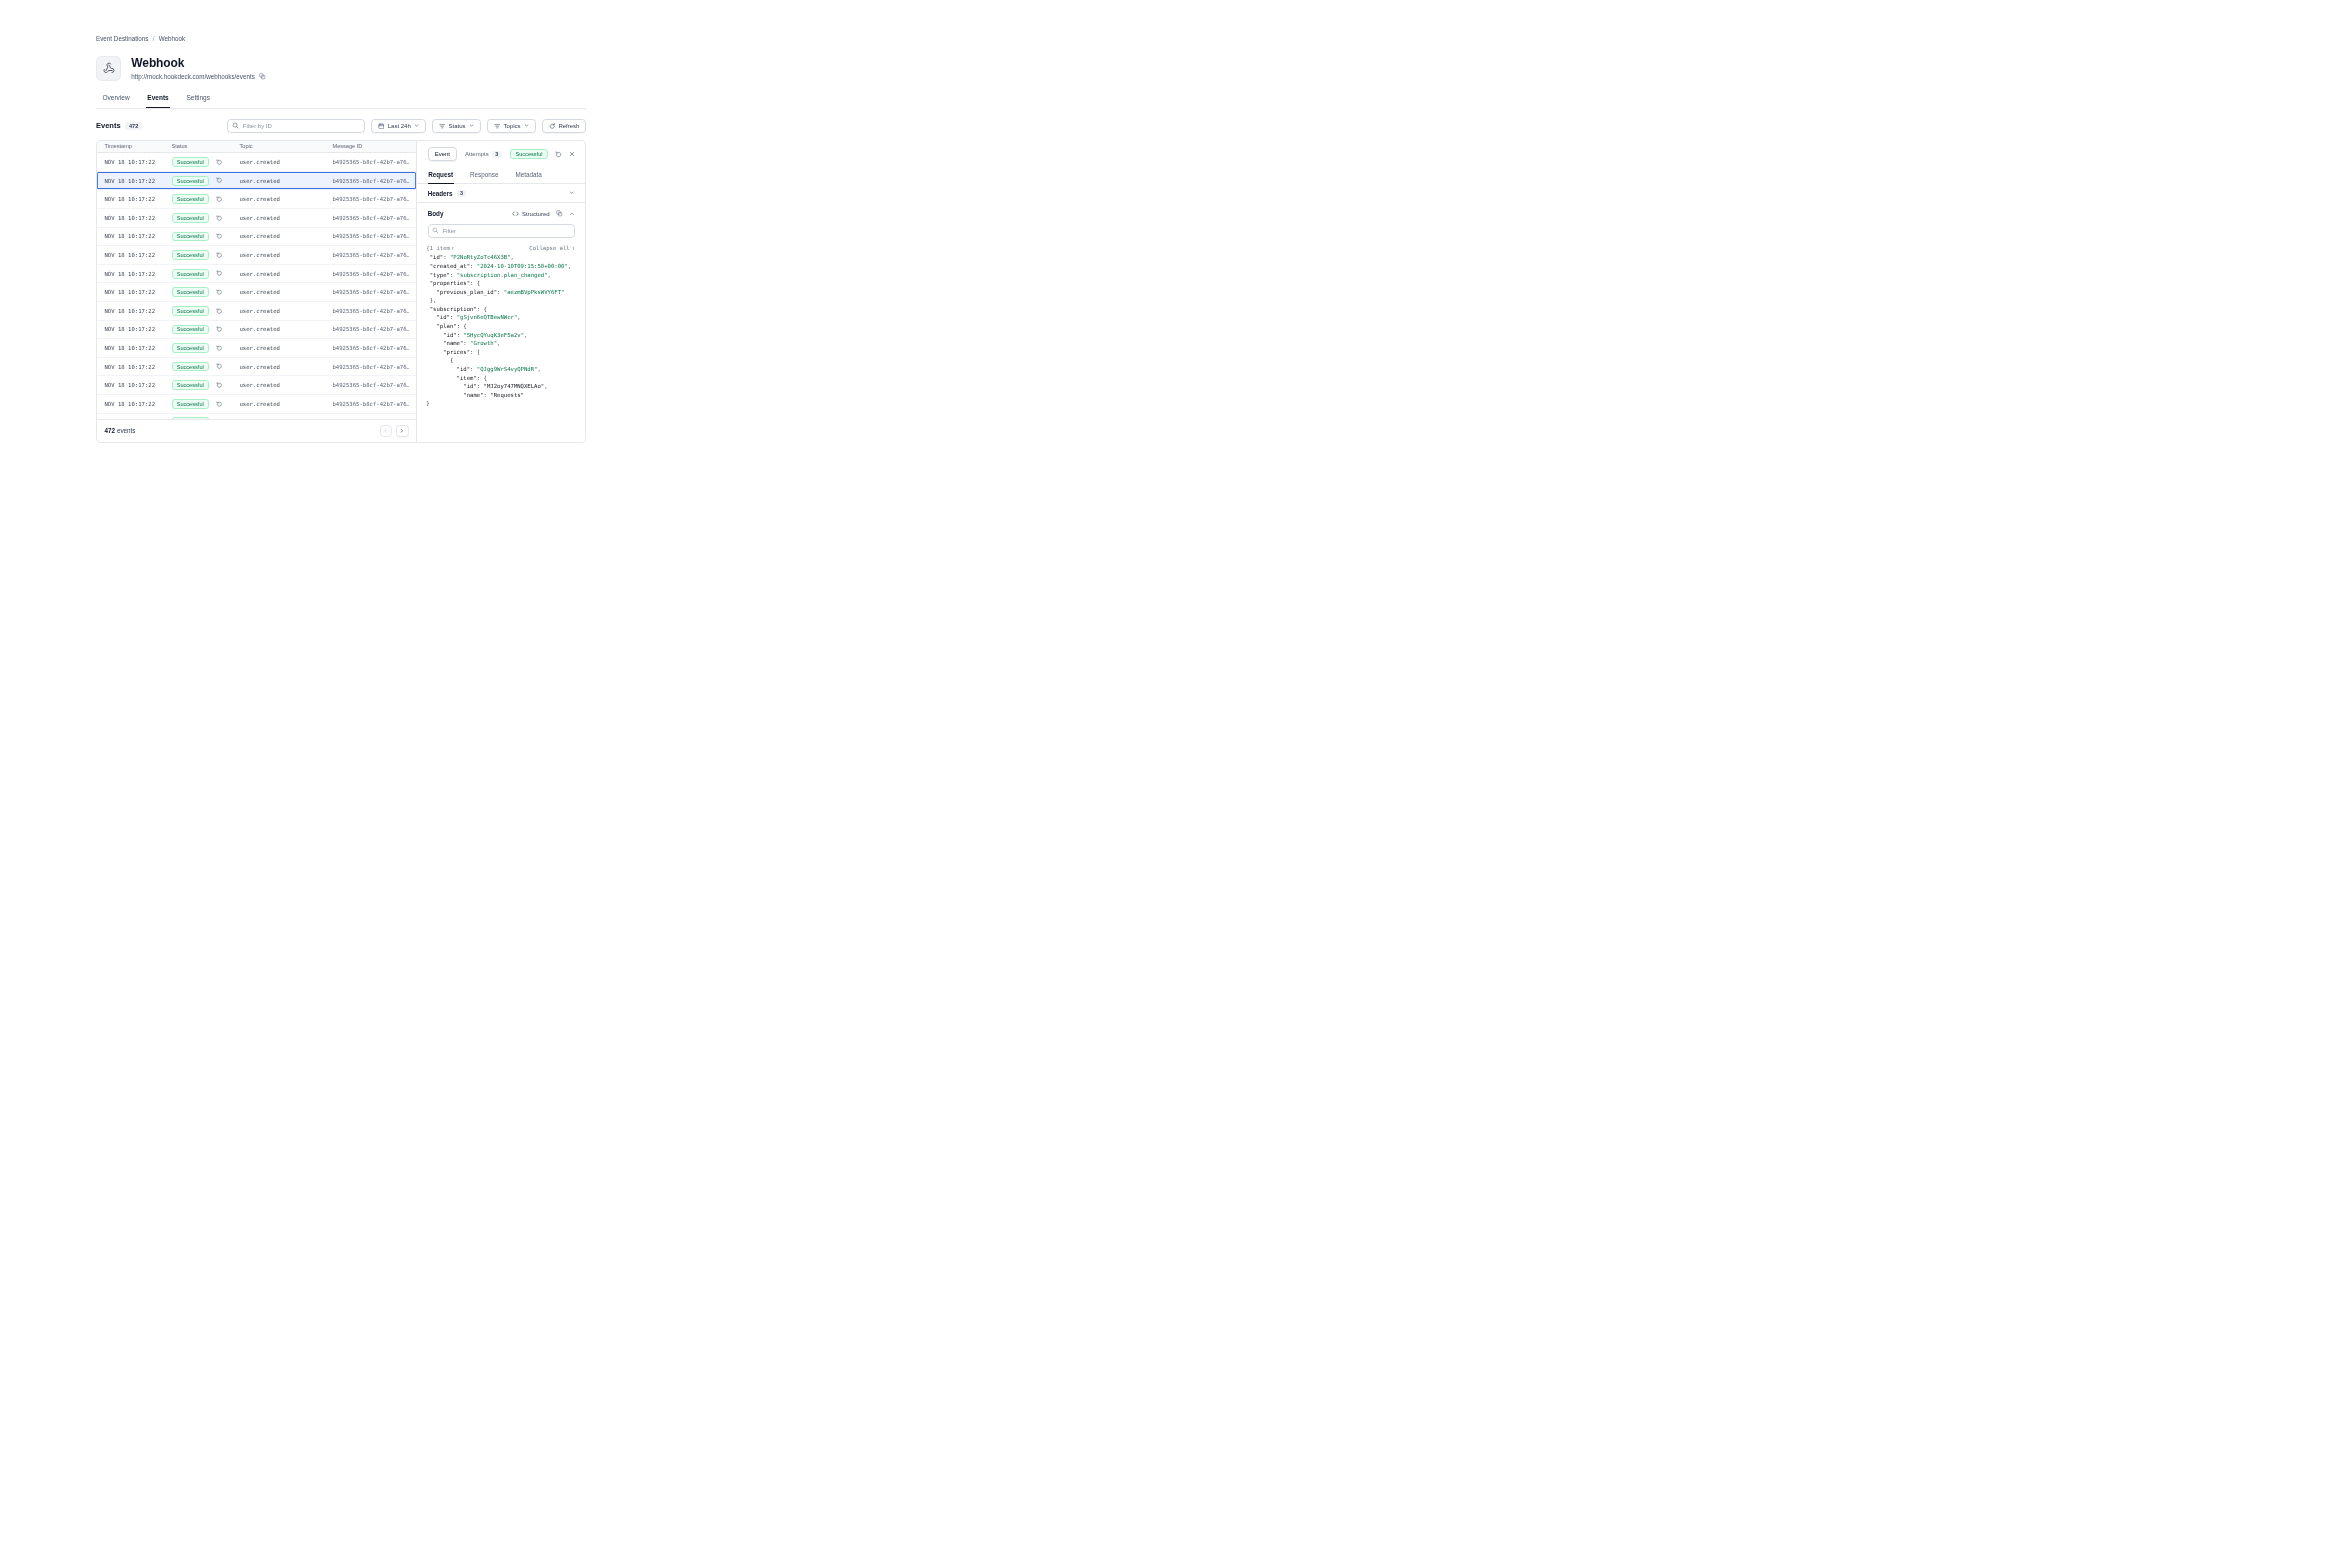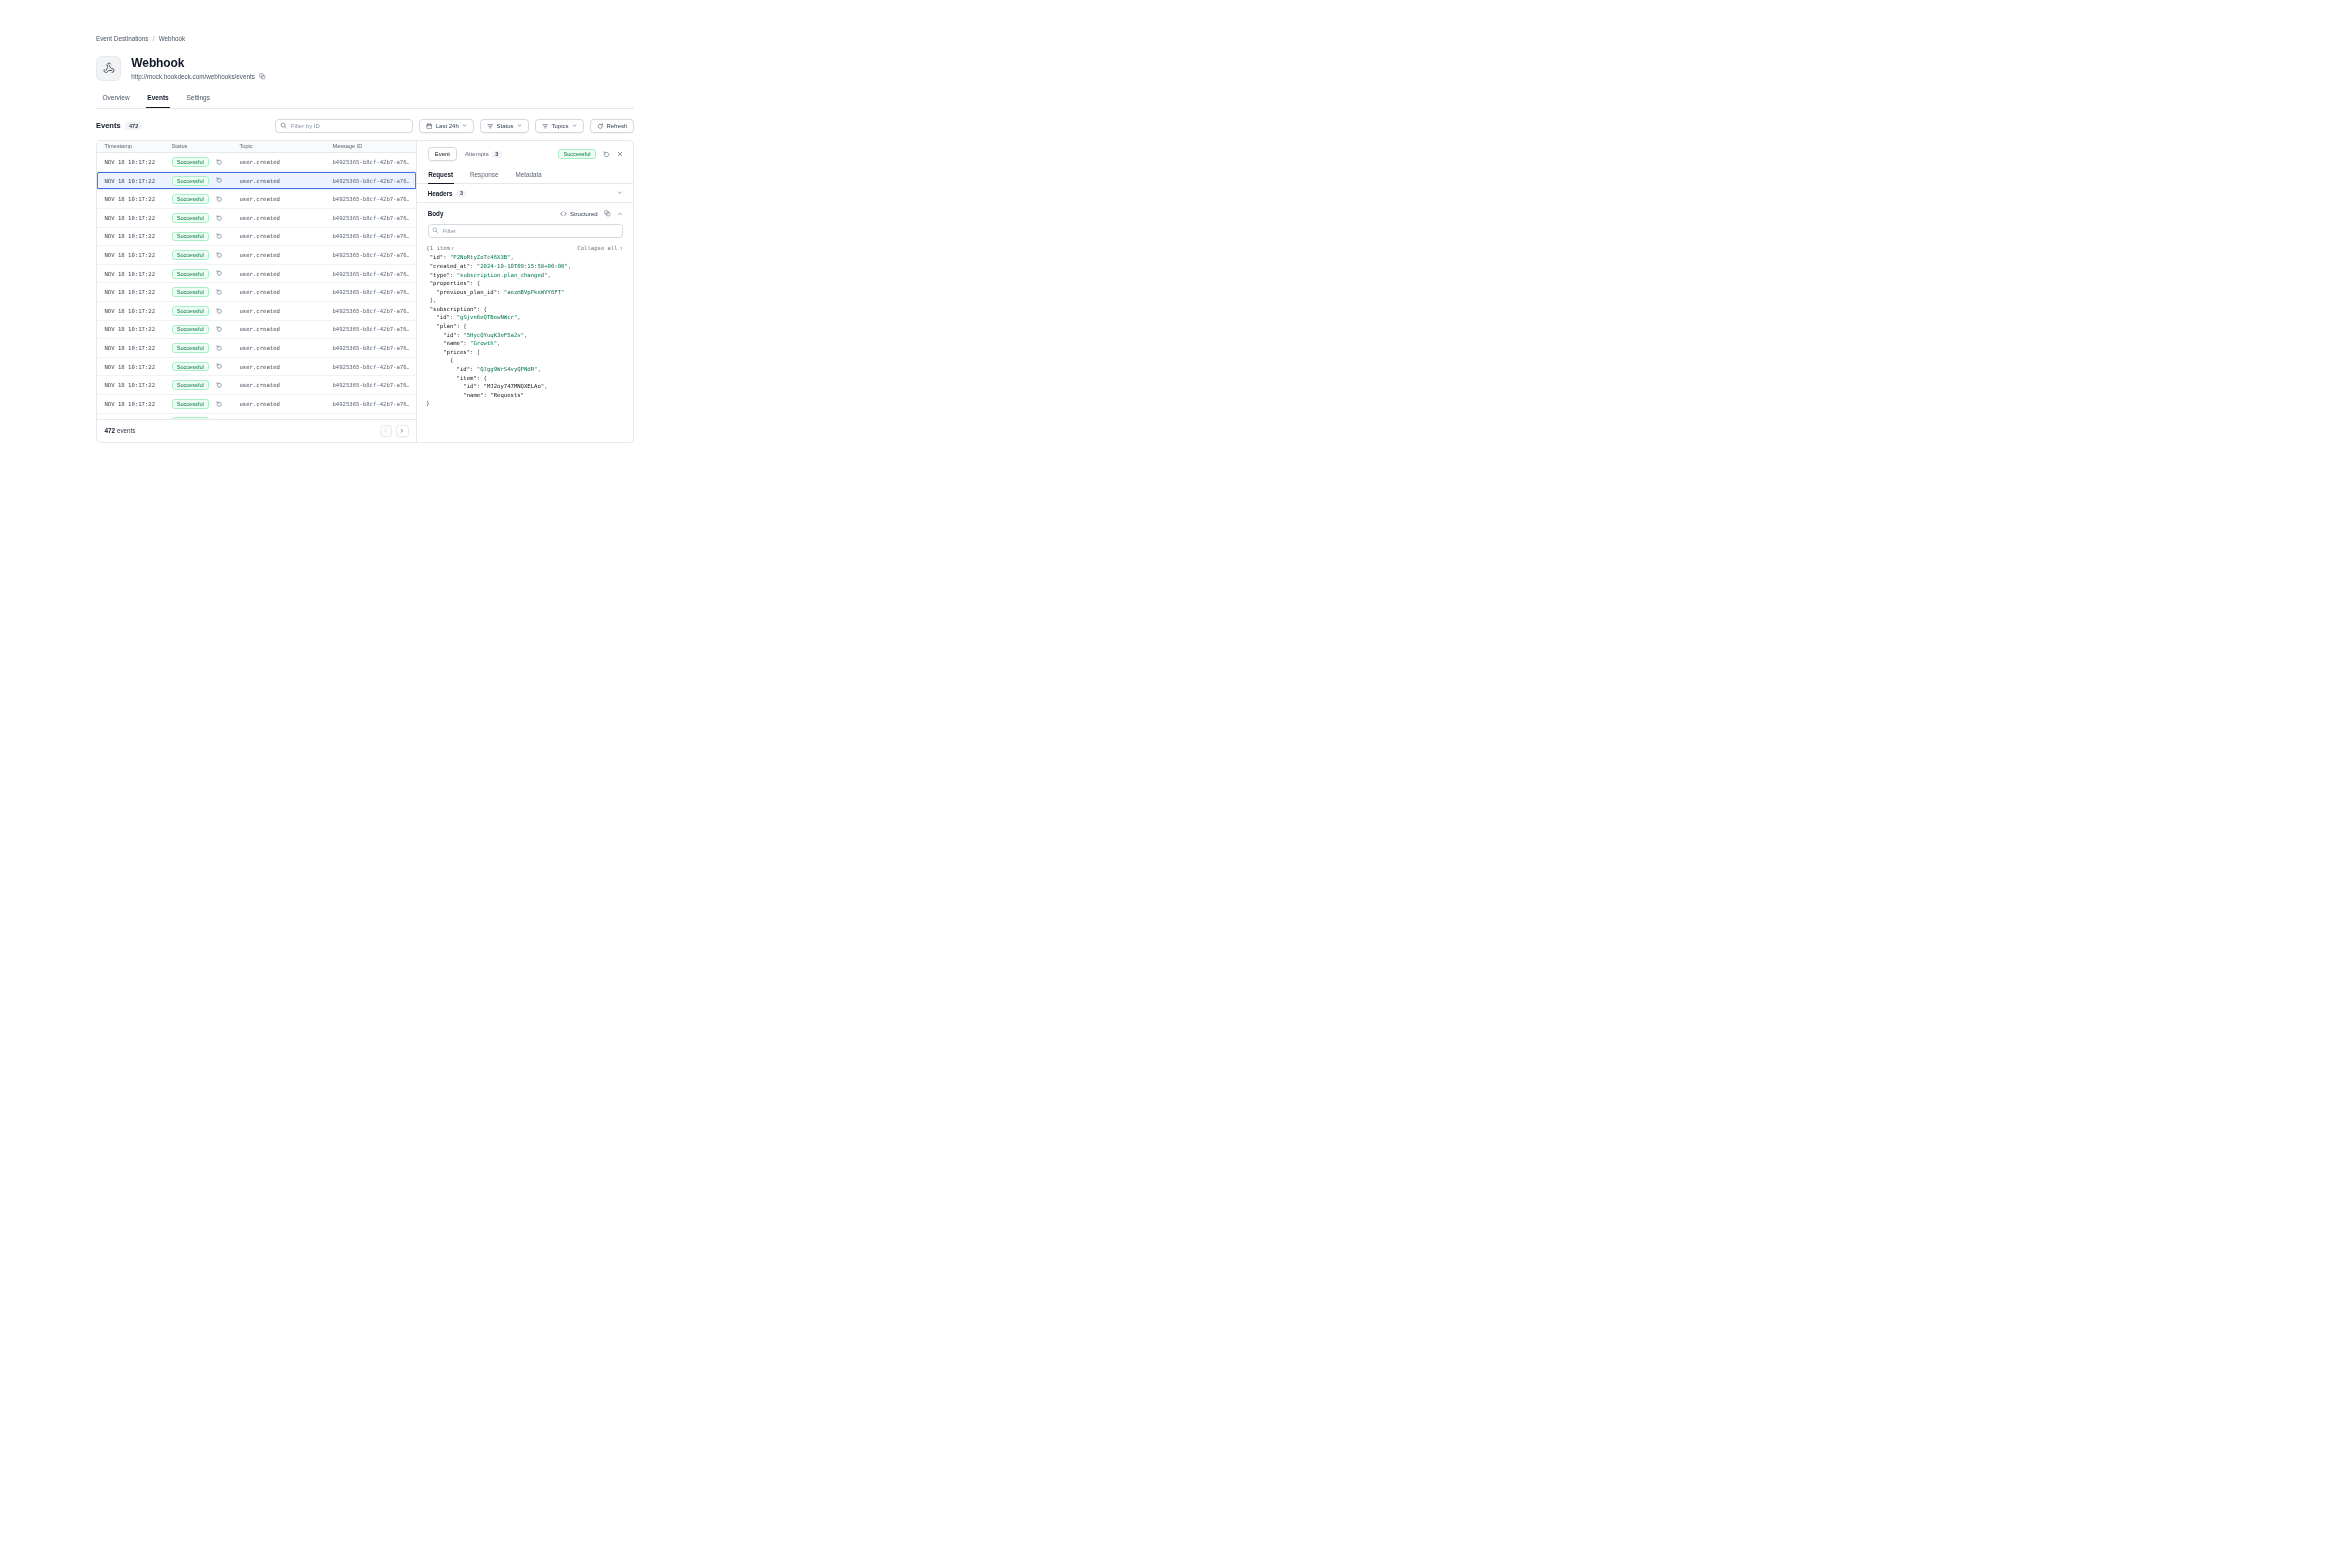--- a/index.html
+++ b/index.html
@@ -2,21 +2,21 @@
 <html style="font-size:7.5px"><head>
 <meta charset="utf-8">
 <style>
   * { margin:0; padding:0; box-sizing:border-box; }
   html,body { background:#ffffff; }
   body {
     width:725px; height:468px; overflow:hidden;
     font-family:"Liberation Sans", sans-serif; color:#101828;
   }
   .page { padding:35px 0 0 96px; width:634px; }
-  .content { width:538px; }
+  .content { width:490px; }
 
   
   .breadcrumb { display:flex; align-items:center; gap:4.2px; font-size:6.3px; color:#475467; }
   .breadcrumb .sep { color:#98a2b3; }
   .breadcrumb .crumb { cursor:pointer; }
 
   
   .page-header { display:flex; align-items:center; gap:10.3px; margin-top:13.5px; }
   .app-icon-box {
     width:25px; height:25px; border-radius:5.6px; background:#f2f3f5;

